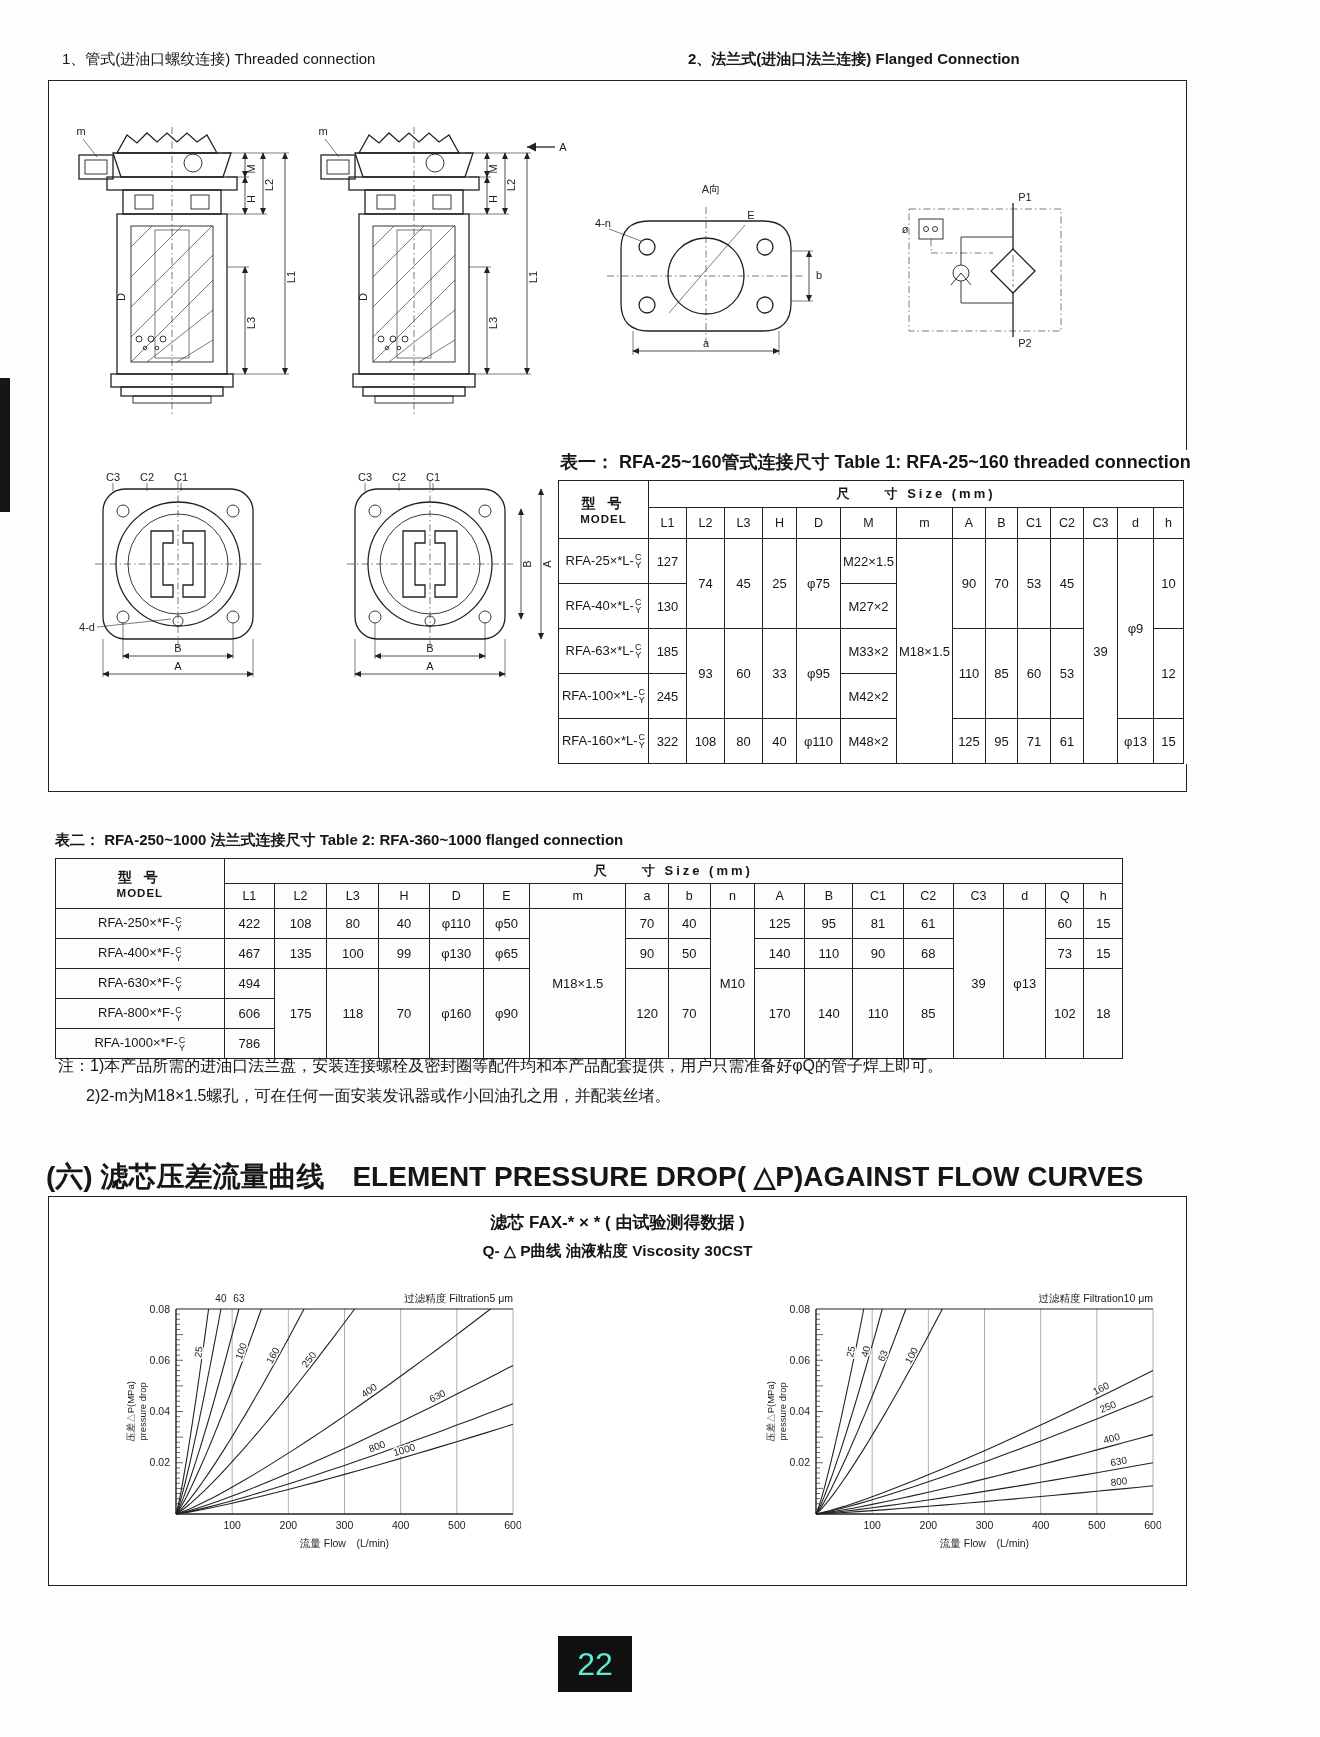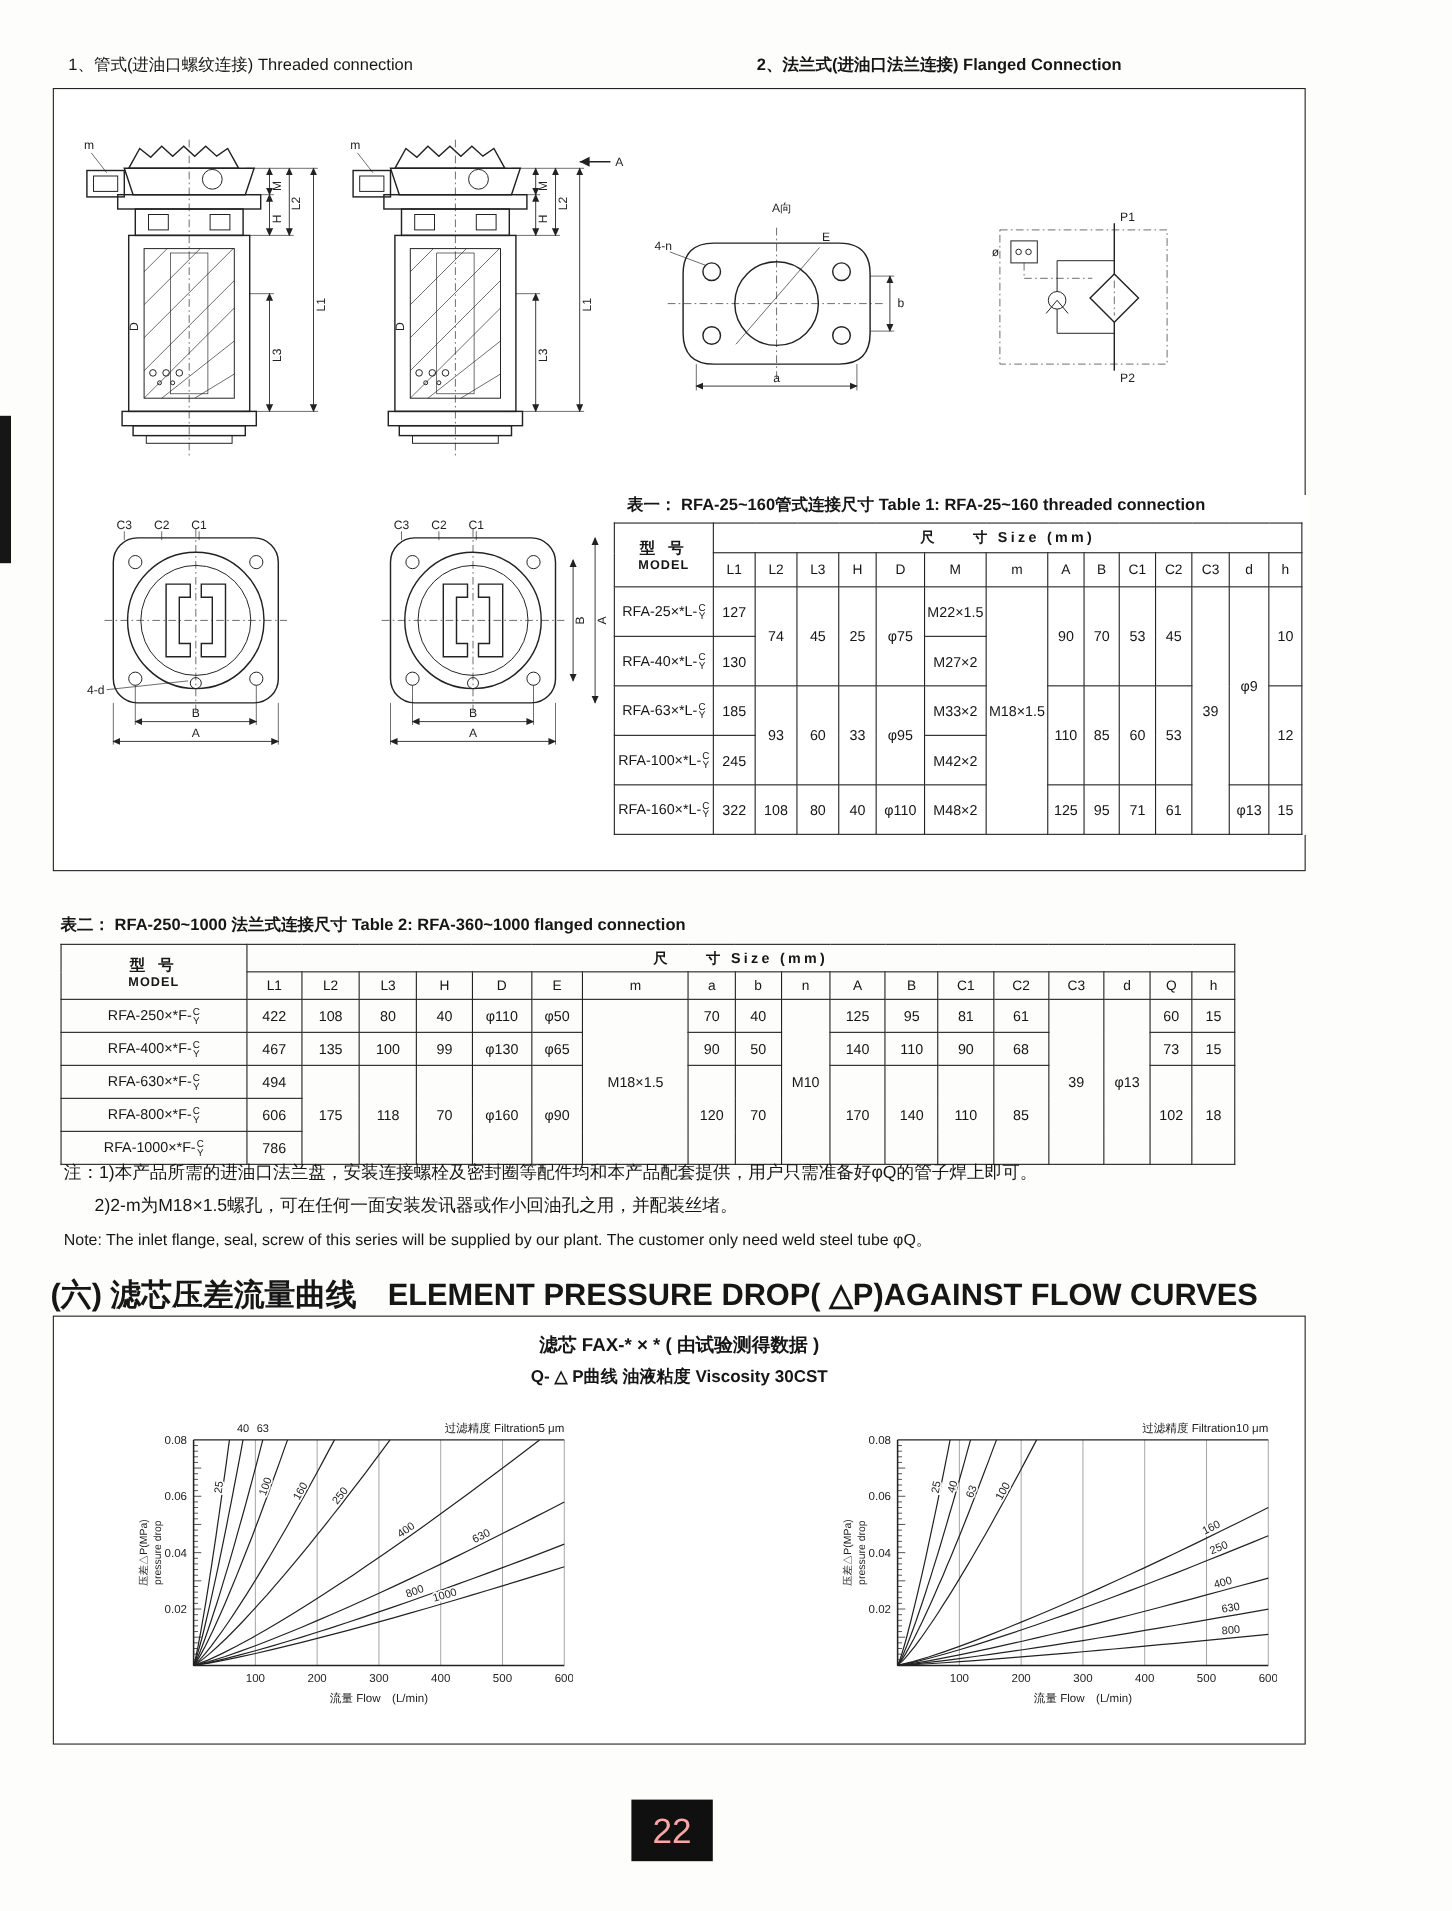--- a/index.html
+++ b/index.html
@@ -4,21 +4,21 @@
 <style>
   html,body{margin:0;padding:0}
   .page{position:relative;width:1320px;height:1737px;background:#fdfdfc;font-family:"Liberation Sans",sans-serif;color:#161616;overflow:hidden}
   .edge-strip{position:absolute;left:0;top:378px;width:10px;height:134px;background:#161616}
   .s5-title{position:absolute;left:46px;top:10px;font-size:23px;font-weight:bold;letter-spacing:.5px}
   .sub1{position:absolute;left:62px;top:50px;font-size:15px;font-weight:normal}
   .sub2{position:absolute;left:688px;top:50px;font-size:15px;font-weight:bold}
   .draw-box{position:absolute;left:48px;top:80px;width:1137px;height:710px;border:1.6px solid #222;background:#fff}
   .draw-box svg{position:absolute;left:0;top:0}
   .t1-wrap{position:absolute;left:556px;top:450px;width:632px;background:#fff;padding-left:2px}
-  .t1-title{font-size:15px;font-weight:bold;margin:0 0 6px 12px;white-space:nowrap}
+  .t1-title{font-size:18px;font-weight:bold;margin:0 0 6px 2px;white-space:nowrap}
   table{border-collapse:collapse;table-layout:fixed}
   td{border:1.7px solid #222;text-align:center;vertical-align:middle;padding:0;overflow:hidden}
   .t1{width:625px}
   .t1 td{font-size:13px;height:44px}
   .t1 tr.h1 td{height:26px}
   .t1 tr.h2 td{height:30px;font-size:12.5px}
   .t2{position:absolute;left:55px;top:858px;width:1068px}
   .t2 td{font-size:13px;height:29px}
   .t2 tr.h1 td{height:24px}
   .t2 tr.h2 td{height:24px;font-size:12.5px}
@@ -31,21 +31,21 @@
   .note1{position:absolute;left:58px;top:1056px;font-size:16px}
   .note2{position:absolute;left:86px;top:1086px;font-size:16px}
   .note3{position:absolute;left:58px;top:1118px;font-size:14.5px}
   .s6-title{position:absolute;left:46px;top:1158px;font-size:28px;font-weight:bold}
   .chart-box{position:absolute;left:48px;top:1196px;width:1137px;height:388px;border:1.6px solid #222;background:#fff}
   .cb-title{position:absolute;left:0;right:0;top:14px;text-align:center;font-size:17px;font-weight:bold}
   .cb-sub{position:absolute;left:0;right:0;top:44px;text-align:center;font-size:15.5px;font-weight:bold}
   .chart{position:absolute;top:92px}
   .c0{left:72px}.c1{left:712px}
   .chart text{font-family:"Liberation Sans",sans-serif;fill:#222}
-  .page-num{position:absolute;left:574px;top:1636px;width:74px;height:56px;background:#101010;color:#fca5a5;font-size:32px;display:flex;align-items:center;justify-content:center}
+  .page-num{position:absolute;left:558px;top:1636px;width:74px;height:56px;background:#101010;color:#5eead4;font-size:32px;display:flex;align-items:center;justify-content:center}
   
   .ln{fill:none;stroke:#222;stroke-width:1.3}
   .ln2{fill:none;stroke:#222;stroke-width:.9}
   .ln3{fill:none;stroke:#222;stroke-width:.6}
   .cl{fill:none;stroke:#222;stroke-width:.6;stroke-dasharray:7 3 1.5 3}
   .dim{stroke:#222;stroke-width:.8;marker-start:url(#ar);marker-end:url(#ar)}
   .dt{font-size:11px;fill:#222;text-anchor:middle;font-family:"Liberation Sans",sans-serif}
 </style>
 </head>
 <body>
@@ -474,21 +474,20 @@
               <span>C</span>
               <span>Y</span>
             </span></td>
       <td>786</td>
     </tr>
   </tbody>
     </table>
 
   <div class="note1">注：1)本产品所需的进油口法兰盘，安装连接螺栓及密封圈等配件均和本产品配套提供，用户只需准备好φQ的管子焊上即可。</div>
   <div class="note2">2)2-m为M18×1.5螺孔，可在任何一面安装发讯器或作小回油孔之用，并配装丝堵。</div>
-  <div class="note3">Note: The inlet flange, seal, screw of this series will be supplied by our plant. The customer only need weld steel tube φQ。</div>
 
   <div class="s6-title">(六) 滤芯压差流量曲线　ELEMENT PRESSURE DROP( △P)AGAINST FLOW CURVES</div>
 
   <div class="chart-box">
     <div class="cb-title">滤芯 FAX-* × * ( 由试验测得数据 )</div>
     <div class="cb-sub">Q- △ P曲线 油液粘度 Viscosity 30CST</div>
     <svg class="chart c0" width="400" height="280">
         <line x1="111.16666666666666" y1="20" x2="111.16666666666666" y2="225" stroke="#9a9a9a" stroke-width="0.8"></line>
         <line x1="167.33333333333331" y1="20" x2="167.33333333333331" y2="225" stroke="#9a9a9a" stroke-width="0.8"></line>
         <line x1="223.5" y1="20" x2="223.5" y2="225" stroke="#9a9a9a" stroke-width="0.8"></line>

